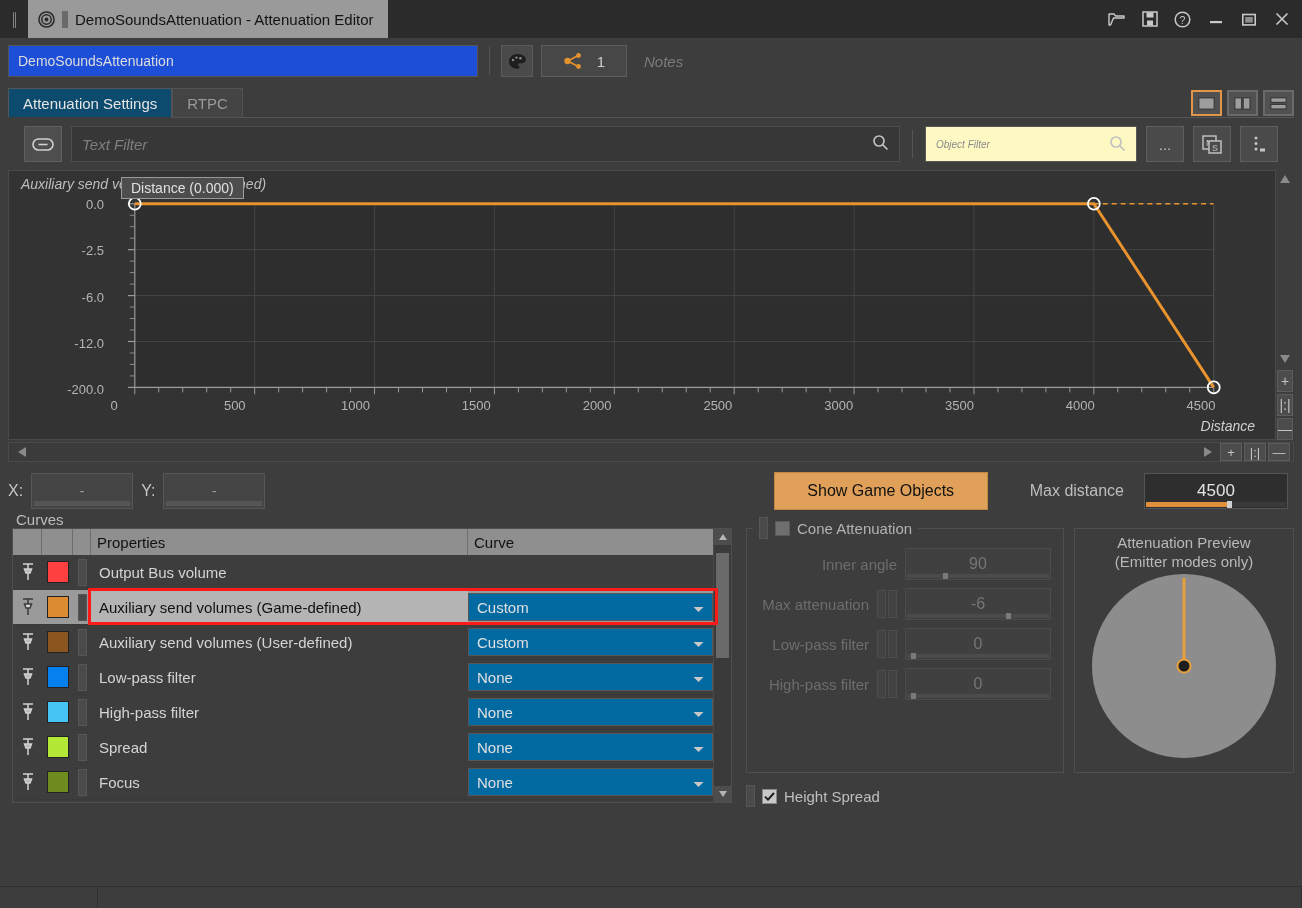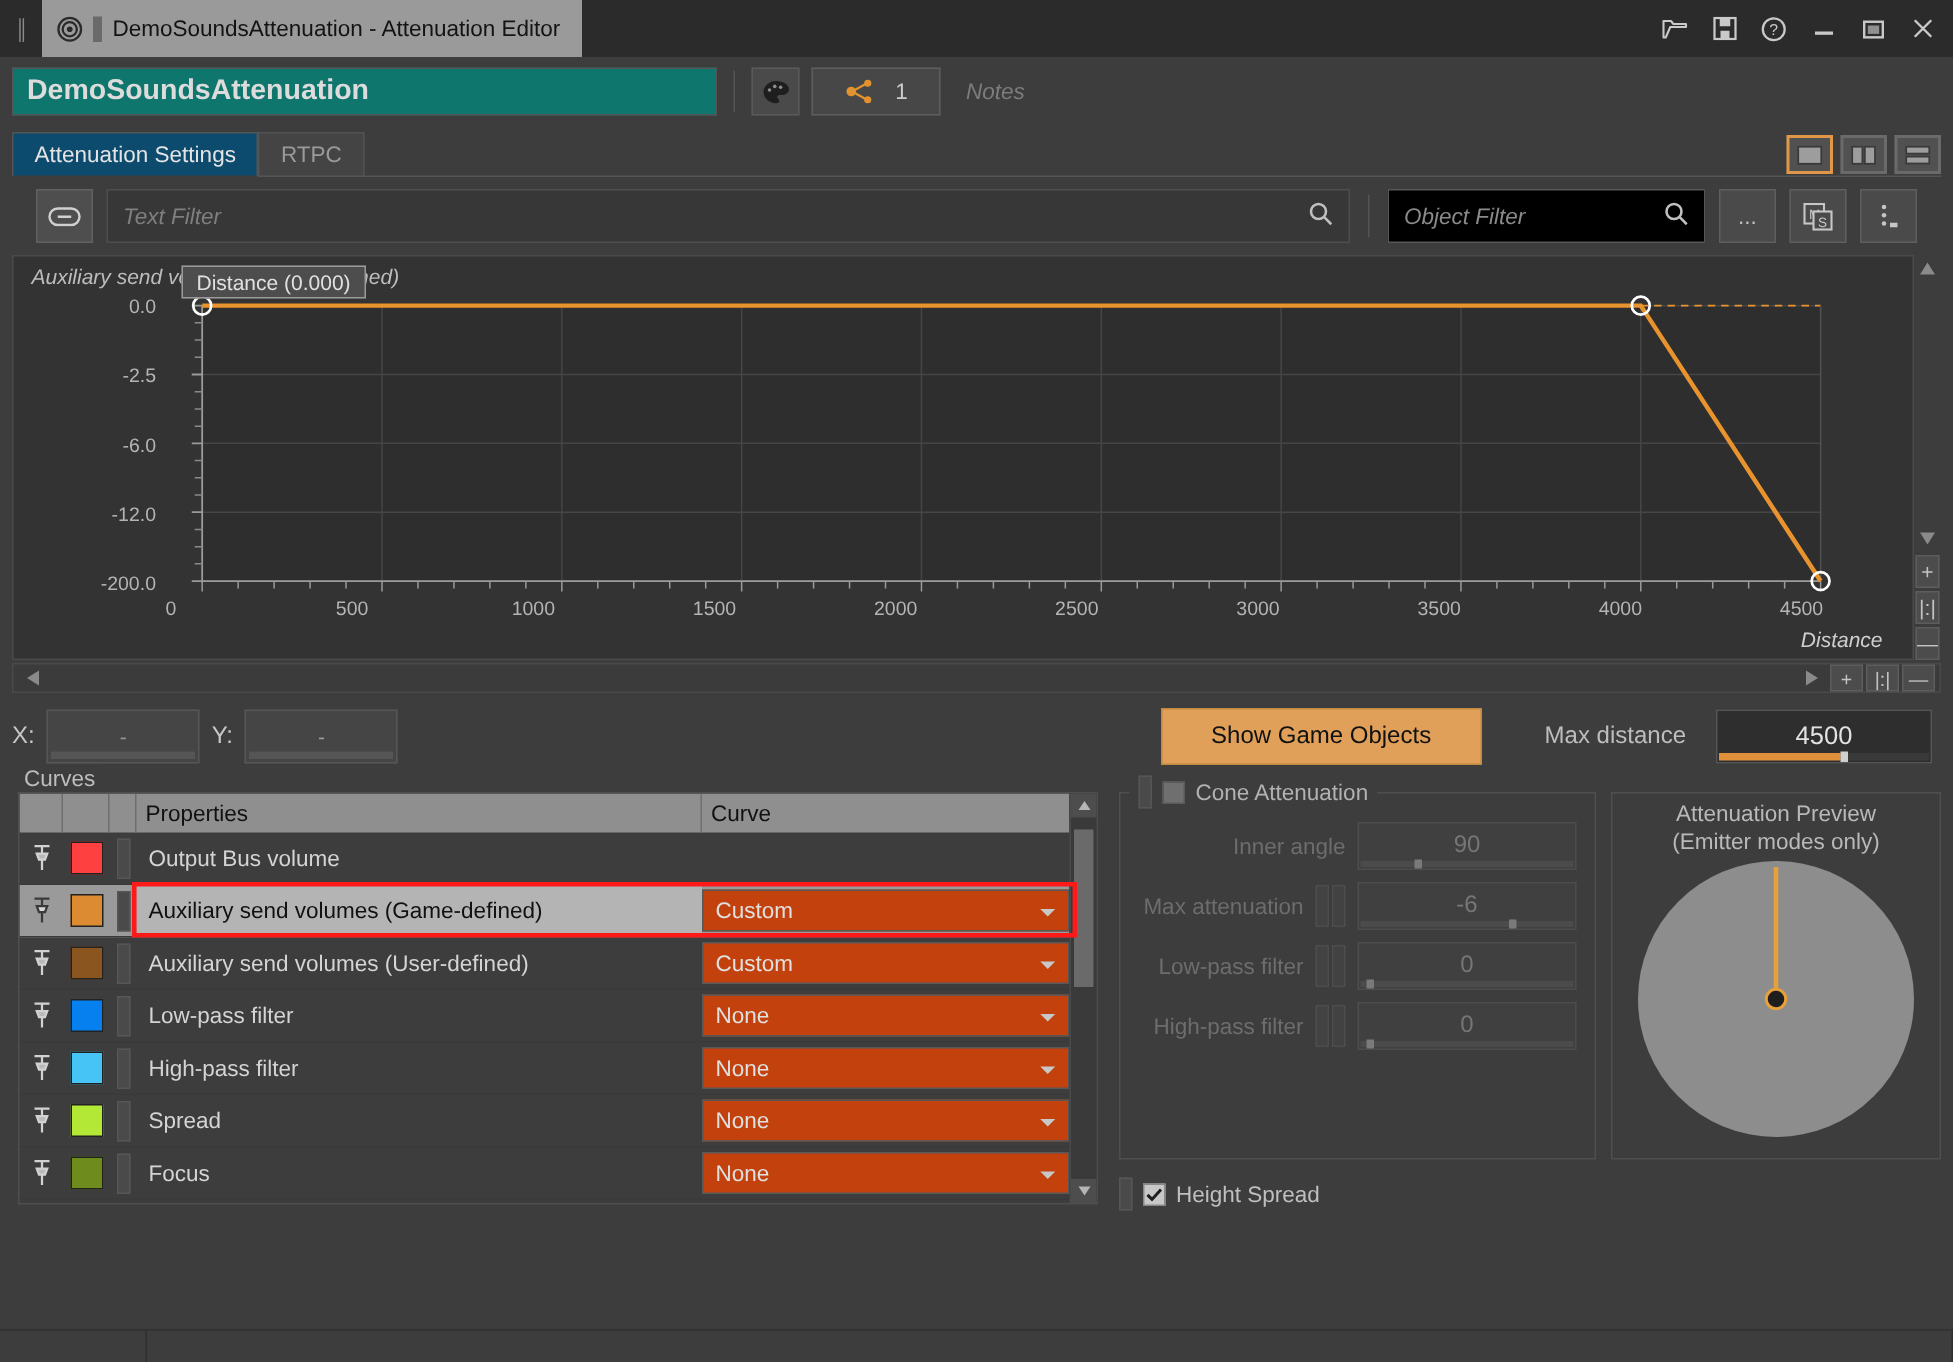--- a/index.html
+++ b/index.html
@@ -27,22 +27,22 @@
   .win-btns { margin-left: auto; display: flex; align-items: center; gap: 0; padding-right: 4px; }
   .win-btn { width: 33px; height: 38px; display: flex; align-items: center; justify-content: center; cursor: pointer; }
   .win-btn svg { display: block; }
 
   
   .namerow {
     height: 46px; background: #3d3d3d; display: flex; align-items: center;
     padding: 0 8px; gap: 8px;
   }
   .name-field {
-    flex: 0 0 470px; height: 32px; background: #0f766e; border: 1px solid #555;
-    color: #dcdcdc; font-size: 19px; display: flex; align-items: center; padding: 0 9px; font-weight: bold;
+    flex: 0 0 470px; height: 32px; background: #1d4ed8; border: 1px solid #555;
+    color: #dcdcdc; font-size: 14px; display: flex; align-items: center; padding: 0 9px;
   }
   .vsep { width: 1px; height: 28px; background: #555; margin: 0 3px; }
   .sq-btn {
     width: 32px; height: 32px; background: #4a4a4a; border: 1px solid #5a5a5a;
     display: flex; align-items: center; justify-content: center; cursor: pointer;
   }
   .share-btn {
     height: 32px; min-width: 86px; background: #474747; border: 1px solid #5e5e5e;
     display: flex; align-items: center; justify-content: center; gap: 14px; padding: 0 12px; cursor: pointer;
   }
@@ -82,23 +82,23 @@
     width: 38px; height: 36px; background: #4e4e4e; border: 1px solid #606060;
     display: flex; align-items: center; justify-content: center; cursor: pointer;
   }
   .text-filter {
     flex: 1; height: 36px; background: #373737; border: 1px solid #4e4e4e;
     display: flex; align-items: center; padding: 0 10px;
     color: #7f7f7f; font-size: 15px; font-style: italic;
   }
   .text-filter .sicon { margin-left: auto; }
   .obj-filter {
-    width: 212px; height: 36px; background: #000000; border: 1px solid #575757;
+    width: 212px; height: 36px; background: #fef9c3; border: 1px solid #575757;
     display: flex; align-items: center; padding: 0 10px;
-    color: #8a8a8a; font-size: 15px; font-style: italic;
+    color: #8a8a8a; font-size: 10px; font-style: italic;
   }
   .obj-filter .sicon { margin-left: auto; }
   .tool-btn {
     width: 38px; height: 36px; background: #4a4a4a; border: 1px solid #5e5e5e;
     display: flex; align-items: center; justify-content: center; cursor: pointer;
     color: #c0c0c0; font-size: 15px;
   }
 
   
   .graph-outer { margin: 0 8px; height: 270px; display: flex; }
@@ -176,21 +176,21 @@
   .trow.sel { background: #9a9a9a; }
   .cell-pin { width: 29px; display: flex; align-items: center; justify-content: center; cursor: pointer; }
   .cell-color { width: 31px; display: flex; align-items: center; justify-content: center; }
   .swatch { width: 22px; height: 22px; border: 1px solid #222; }
   .cell-bar { width: 18px; display: flex; align-items: center; justify-content: center; }
   .cell-bar i { width: 9px; height: 27px; background: #4a4a4a; border: 1px solid #565656; display: block; }
   .cell-prop { flex: 1; display: flex; align-items: center; padding-left: 8px; font-size: 15px; color: #d4d4d4; }
   .trow.sel .cell-prop { color: #111; background: #b4b4b4; }
   .cell-curve { width: 245px; display: flex; align-items: center; }
   .combo {
-    width: 100%; height: 28px; background: #c2410c; border: 1px solid #585858;
+    width: 100%; height: 28px; background: #0369a1; border: 1px solid #585858;
     display: flex; align-items: center; padding: 0 8px; color: #e0e0e0; font-size: 15px; cursor: pointer;
   }
   .combo .caret { margin-left: auto; }
   .tbl-vscroll { width: 18px; background: #3a3a3a; border-left: 1px solid #4a4a4a; display: flex; flex-direction: column; }
   .tvs-arrow { height: 16px; display: flex; align-items: center; justify-content: center; cursor: pointer; background: #4d4d4d; }
   .tvs-track { flex: 1; position: relative; }
   .tvs-thumb { position: absolute; left: 2px; right: 2px; top: 8px; height: 105px; background: #6a6a6a; }
   .hl-box {
     position: absolute; border: 3px solid #ff1a1a; pointer-events: none; z-index: 5;
   }

